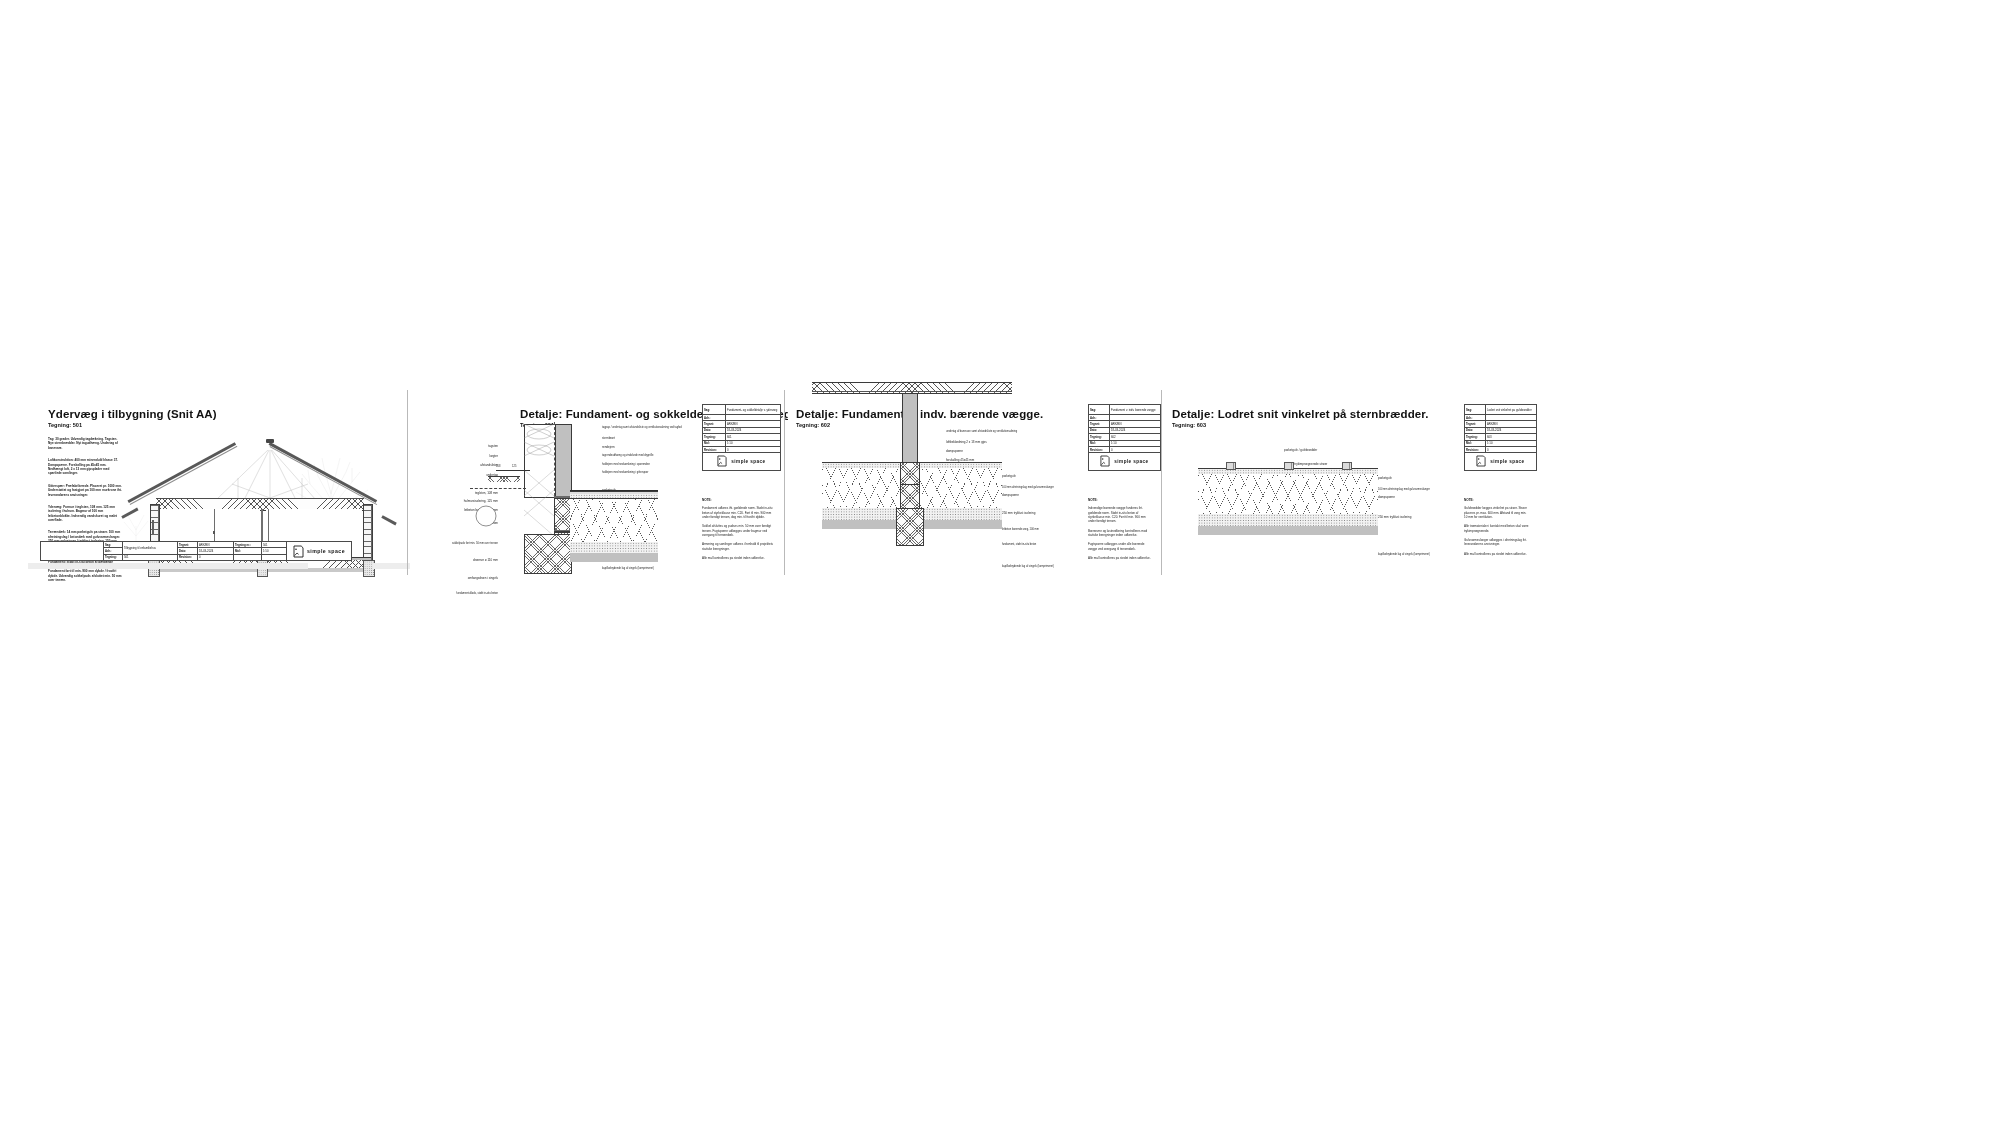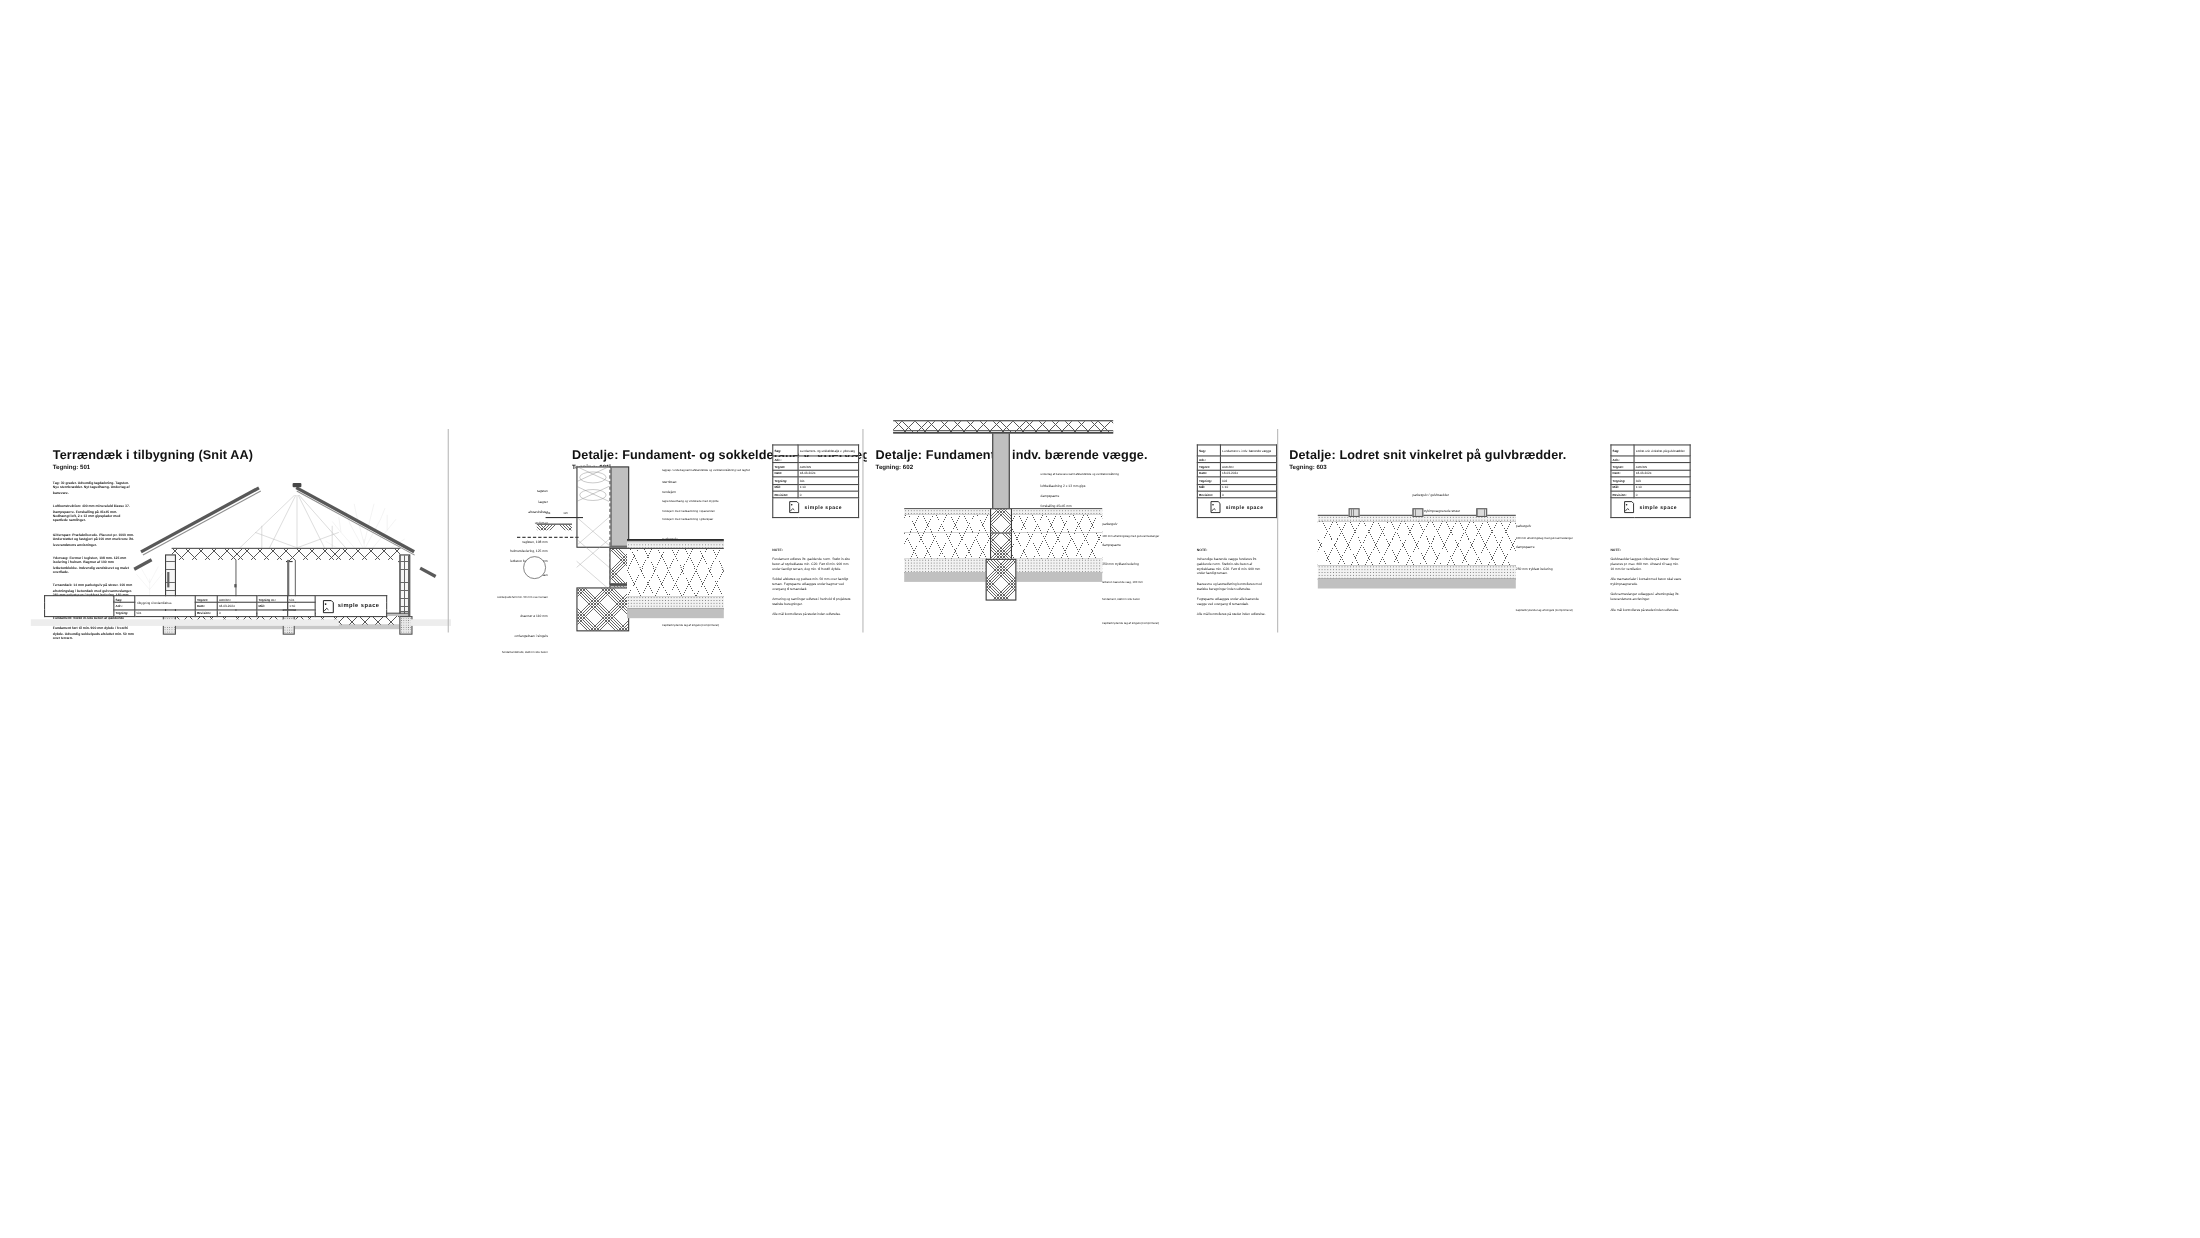--- a/index.html
+++ b/index.html
@@ -73,21 +73,21 @@
   .grassband{position:absolute;left:0;right:0;background:#ededed;}
   .tree{position:absolute;opacity:.30;}
 </style>
 </head>
 <body>
 
 <div id="canvas">
 
   <div class="sheet" style="left:28px;width:380px;height:185px;">
 
-    <div class="sheet-title" style="position:absolute;left:20px;top:18px;">Terrændæk i tilbygning (Snit AA)</div>
+    <div class="sheet-title" style="position:absolute;left:20px;top:18px;">Ydervæg i tilbygning (Snit AA)</div>
     <div class="sheet-subtitle" style="position:absolute;left:20px;top:30px;">Tegning: 501</div>
 
     <div style="position:absolute;left:20px;top:47px;width:74px;">
       <div class="micro" style="margin-bottom:8px;">Tag: 30 grader. Udvendig tagdækning. Tagsten. Nye sternbrædder. Nyt tagudhæng. Undertag af banevare.</div>
       <div class="micro" style="margin-bottom:8px;">Loftkonstruktion: 400 mm mineraluld klasse 37. Dampspærre. Forskalling på 45x45 mm. Nedhængt loft, 2 x 13 mm gipsplader med spartlede samlinger.</div>
       <div class="micro" style="margin-bottom:8px;">Gitterspær: Præfabrikerede. Placeret pr. 1000 mm. Understøttet og fastgjort på 100 mm murkrone iht. leverandørens anvisninger.</div>
       <div class="micro" style="margin-bottom:8px;">Ydervæg: Formur i teglsten, 108 mm. 125 mm isolering i hulrum. Bagmur af 100 mm letbetonblokke. Indvendig vandskuret og malet overflade.</div>
       <div class="micro" style="margin-bottom:8px;">Terrændæk: 14 mm parketgulv på strøer. 100 mm afretningslag / betondæk med gulvvarmeslanger. 250 mm polystyren / trykfast isolering. 150 mm kapillarbrydende lag af singels. Afrettet og komprimeret råjord.</div>
       <div class="micro">Fundament: Støbt in-situ beton af gældende norm. Min. 100 mm under fundamentsoverkant. Fundament ført til min. 900 mm dybde / frostfri dybde. Udvendig sokkelpuds afsluttet min. 50 mm over terræn.</div>
     </div>
@@ -466,21 +466,21 @@
             </tr>
       </tbody>
         </table>
     </div>
   </div>
 
   <div class="sheet-divider" style="left:1161px;height:185px;"></div>
 
   <div class="sheet" style="left:1164px;width:372px;height:185px;">
 
-    <div class="sheet-title" style="position:absolute;left:8px;top:18px;">Detalje: Lodret snit vinkelret på gulvbrædder.</div>
+    <div class="sheet-title" style="position:absolute;left:8px;top:18px;">Detalje: Lodret snit vinkelret på sternbrædder.</div>
     <div class="sheet-subtitle" style="position:absolute;left:8px;top:30px;">Tegning: 603</div>
 
     <div style="position:absolute;left:120px;top:58px;width:92px;">
       <div class="lead" style="margin-bottom:10px;">parketgulv / gulvbrædder</div>
       <div class="lead">strøer / trykimprægnerede strøer</div>
     </div>
 
     <div style="position:absolute;left:214px;top:86px;width:92px;">
       <div class="lead" style="margin-bottom:8px;">parketgulv</div>
       <div class="lead" style="font-size:2.6px;margin-bottom:3px;">100 mm afretningslag med gulvvarmeslanger</div>

